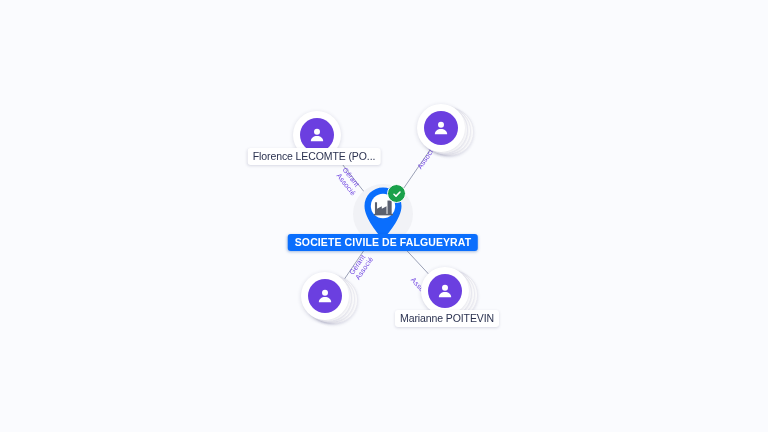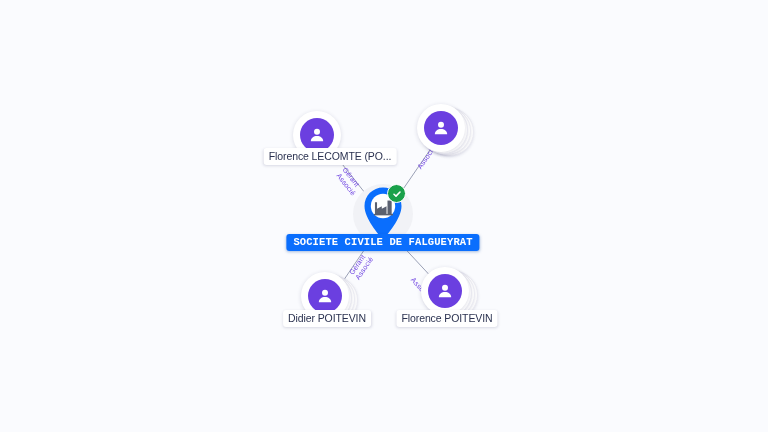--- a/index.html
+++ b/index.html
@@ -138,21 +138,20 @@
     white-space: nowrap;
     background: #0a6efd;
     color: #ffffff;
     font-size: 10.5px;
     line-height: 13px;
     font-weight: bold;
     padding: 2px 7px;
     border-radius: 3px;
     box-shadow: 0 1px 3px rgba(10,70,160,0.35);
     letter-spacing: 0.1px;
-    font-family: Liberation Mono, monospace;
   }
 
   
   .edge-label {
     position: absolute;
     color: #6b3fe0;
     font-size: 7px;
     line-height: 8px;
     white-space: nowrap;
     transform-origin: 0 0;
@@ -193,21 +192,21 @@
     <div class="avatar-stack">
       <div class="avatar-halo"></div>
       <div class="avatar-circle">
         <svg width="20" height="20" viewBox="0 0 24 24" fill="#ffffff">
           <circle cx="12" cy="8.2" r="3.6"></circle>
           <path d="M4.6 19.6c0-4.1 3.3-6.4 7.4-6.4s7.4 2.3 7.4 6.4z"></path>
         </svg>
       </div>
     </div>
   </div>
-  <div class="node-label" style="left:330px; top:148px;">Florence LECOMTE (PO...</div>
+  <div class="node-label" style="left:314px; top:148px;">Florence LECOMTE (PO...</div>
 
   <div class="person-node" style="left:443px; top:130px;">
     <div class="avatar-stack">
       <div class="stack-card s3"></div>
       <div class="stack-card s2"></div>
       <div class="stack-card s1"></div>
       <div class="avatar-halo"></div>
       <div class="avatar-circle">
         <svg width="20" height="20" viewBox="0 0 24 24" fill="#ffffff">
           <circle cx="12" cy="8.2" r="3.6"></circle>
@@ -224,37 +223,36 @@
       <div class="stack-card s1"></div>
       <div class="avatar-halo"></div>
       <div class="avatar-circle">
         <svg width="20" height="20" viewBox="0 0 24 24" fill="#ffffff">
           <circle cx="12" cy="8.2" r="3.6"></circle>
           <path d="M4.6 19.6c0-4.1 3.3-6.4 7.4-6.4s7.4 2.3 7.4 6.4z"></path>
         </svg>
       </div>
     </div>
   </div>
-  <div class="node-label" style="left:327px; top:310px;">Didier POITEVIN</div>
 
   <div class="person-node" style="left:447px; top:293px;">
     <div class="avatar-stack">
       <div class="stack-card s3"></div>
       <div class="stack-card s2"></div>
       <div class="stack-card s1"></div>
       <div class="avatar-halo"></div>
       <div class="avatar-circle">
         <svg width="20" height="20" viewBox="0 0 24 24" fill="#ffffff">
           <circle cx="12" cy="8.2" r="3.6"></circle>
           <path d="M4.6 19.6c0-4.1 3.3-6.4 7.4-6.4s7.4 2.3 7.4 6.4z"></path>
         </svg>
       </div>
     </div>
   </div>
-  <div class="node-label" style="left:447px; top:310px;">Florence POITEVIN</div>
+  <div class="node-label" style="left:447px; top:310px;">Marianne POITEVIN</div>
 
   <div class="company-node" style="left:383px; top:214px;">
     <div class="company-halo"></div>
     <div class="pin">
       <svg width="44" height="54" viewBox="0 0 44 54">
         <path d="M22 1.5C11.8 1.5 3.5 9.7 3.5 19.9c0 12.6 14.9 29.5 17.2 32.1.7.8 1.9.8 2.6 0 2.3-2.6 17.2-19.5 17.2-32.1C40.5 9.7 32.2 1.5 22 1.5z" fill="#0a6efd"></path>
         <circle cx="22" cy="20" r="12.2" fill="#ffffff"></circle>
       </svg>
       <div class="pin-glyph">
         <svg width="19" height="18" viewBox="0 0 20 18" fill="#5b6170">

